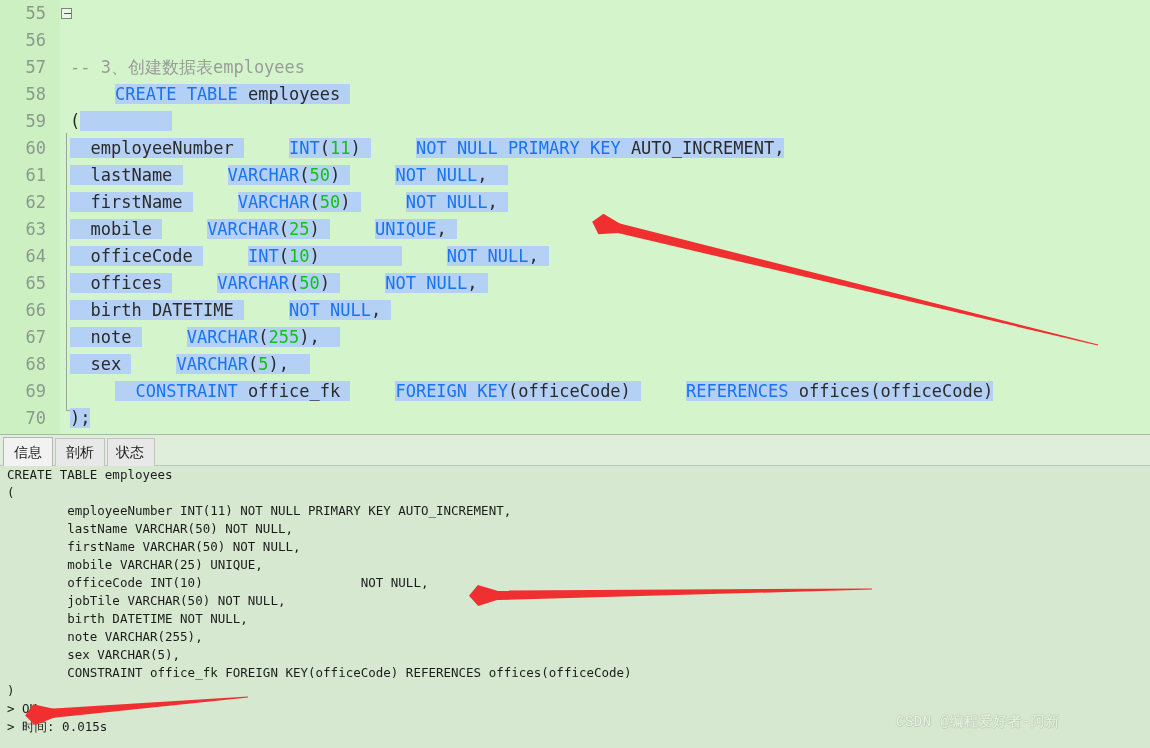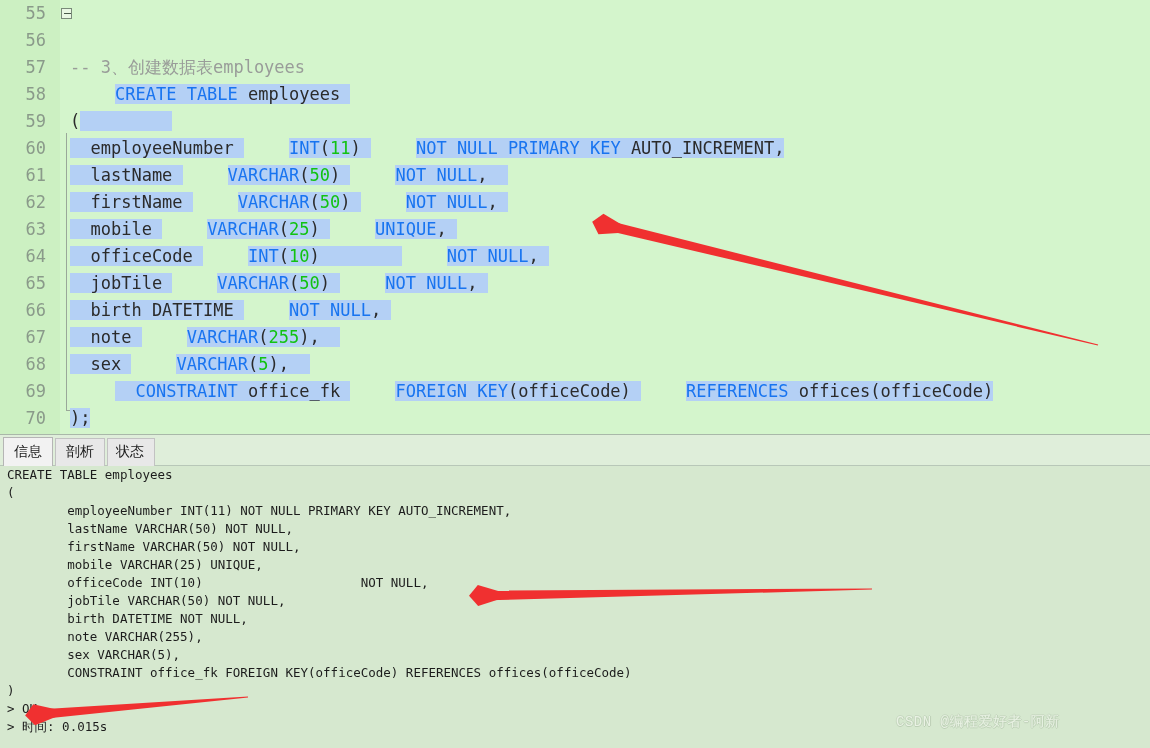--- a/index.html
+++ b/index.html
@@ -87,21 +87,21 @@
     width: 1150px; height: 32px;
     background: #dfeeda;
     border-top: 1px solid #a9b8a9;
     border-bottom: 1px solid #b8c7b8;
   }
   .tab {
     position: absolute; top: 3px;
     height: 28px; line-height: 27px;
     padding: 0 10px;
     font-size: 14px;
-    font-family: Liberation Mono, monospace;
+    font-family: Liberation Serif, serif;
     color: #1a1a1a;
     cursor: default;
   }
   .tab.active {
     background: #f2f2f2;
     border: 1px solid #b5b5b5;
     border-bottom: none;
     top: 2px; height: 30px; line-height: 29px;
   }
   .tab.inactive {
@@ -159,21 +159,21 @@
         <div class="line"><span class="ln">55</span><span class="ltxt"></span></div>
         <div class="line"><span class="ln">56</span><span class="ltxt"></span></div>
         <div class="line"><span class="ln">57</span><span class="ltxt"><span class="cmt">-- 3、创建数据表employees</span></span></div>
         <div class="line"><span class="ln">58</span><span class="ltxt"><span class="kw sel">CREATE TABLE</span><span class="pln sel"> employees </span></span></div>
         <div class="line"><span class="ln">59</span><span class="ltxt"><span class="pln">(</span><span class="pln sel">         </span></span></div>
         <div class="line"><span class="ln">60</span><span class="ltxt"><span class="pln sel">  employeeNumber </span><span class="kw sel">INT</span><span class="pln sel">(</span><span class="num sel">11</span><span class="pln sel">) </span><span class="kw sel">NOT NULL PRIMARY KEY</span><span class="pln sel"> AUTO_INCREMENT,</span></span></div>
         <div class="line"><span class="ln">61</span><span class="ltxt"><span class="pln sel">  lastName </span><span class="kw sel">VARCHAR</span><span class="pln sel">(</span><span class="num sel">50</span><span class="pln sel">) </span><span class="kw sel">NOT NULL</span><span class="pln sel">,  </span></span></div>
         <div class="line"><span class="ln">62</span><span class="ltxt"><span class="pln sel">  firstName </span><span class="kw sel">VARCHAR</span><span class="pln sel">(</span><span class="num sel">50</span><span class="pln sel">) </span><span class="kw sel">NOT NULL</span><span class="pln sel">, </span></span></div>
         <div class="line"><span class="ln">63</span><span class="ltxt"><span class="pln sel">  mobile </span><span class="kw sel">VARCHAR</span><span class="pln sel">(</span><span class="num sel">25</span><span class="pln sel">) </span><span class="kw sel">UNIQUE</span><span class="pln sel">, </span></span></div>
         <div class="line"><span class="ln">64</span><span class="ltxt"><span class="pln sel">  officeCode </span><span class="kw sel">INT</span><span class="pln sel">(</span><span class="num sel">10</span><span class="pln sel">)        </span><span class="kw sel">NOT NULL</span><span class="pln sel">, </span></span></div>
-        <div class="line"><span class="ln">65</span><span class="ltxt"><span class="pln sel">  jobTile </span><span class="kw sel">VARCHAR</span><span class="pln sel">(</span><span class="num sel">50</span><span class="pln sel">) </span><span class="kw sel">NOT NULL</span><span class="pln sel">, </span></span></div>
+        <div class="line"><span class="ln">65</span><span class="ltxt"><span class="pln sel">  offices </span><span class="kw sel">VARCHAR</span><span class="pln sel">(</span><span class="num sel">50</span><span class="pln sel">) </span><span class="kw sel">NOT NULL</span><span class="pln sel">, </span></span></div>
         <div class="line"><span class="ln">66</span><span class="ltxt"><span class="pln sel">  birth DATETIME </span><span class="kw sel">NOT NULL</span><span class="pln sel">, </span></span></div>
         <div class="line"><span class="ln">67</span><span class="ltxt"><span class="pln sel">  note </span><span class="kw sel">VARCHAR</span><span class="pln sel">(</span><span class="num sel">255</span><span class="pln sel">),  </span></span></div>
         <div class="line"><span class="ln">68</span><span class="ltxt"><span class="pln sel">  sex </span><span class="kw sel">VARCHAR</span><span class="pln sel">(</span><span class="num sel">5</span><span class="pln sel">),  </span></span></div>
         <div class="line"><span class="ln">69</span><span class="ltxt"><span class="kw sel">  CONSTRAINT</span><span class="pln sel"> office_fk </span><span class="kw sel">FOREIGN KEY</span><span class="pln sel">(officeCode) </span><span class="kw sel">REFERENCES</span><span class="pln sel"> offices(officeCode)</span></span></div>
         <div class="line"><span class="ln">70</span><span class="ltxt"><span class="pln sel">);</span></span></div>
       </div>
   </div>
 
   <div class="tabstrip">
     <div class="tab active" style="left: 3px;">

